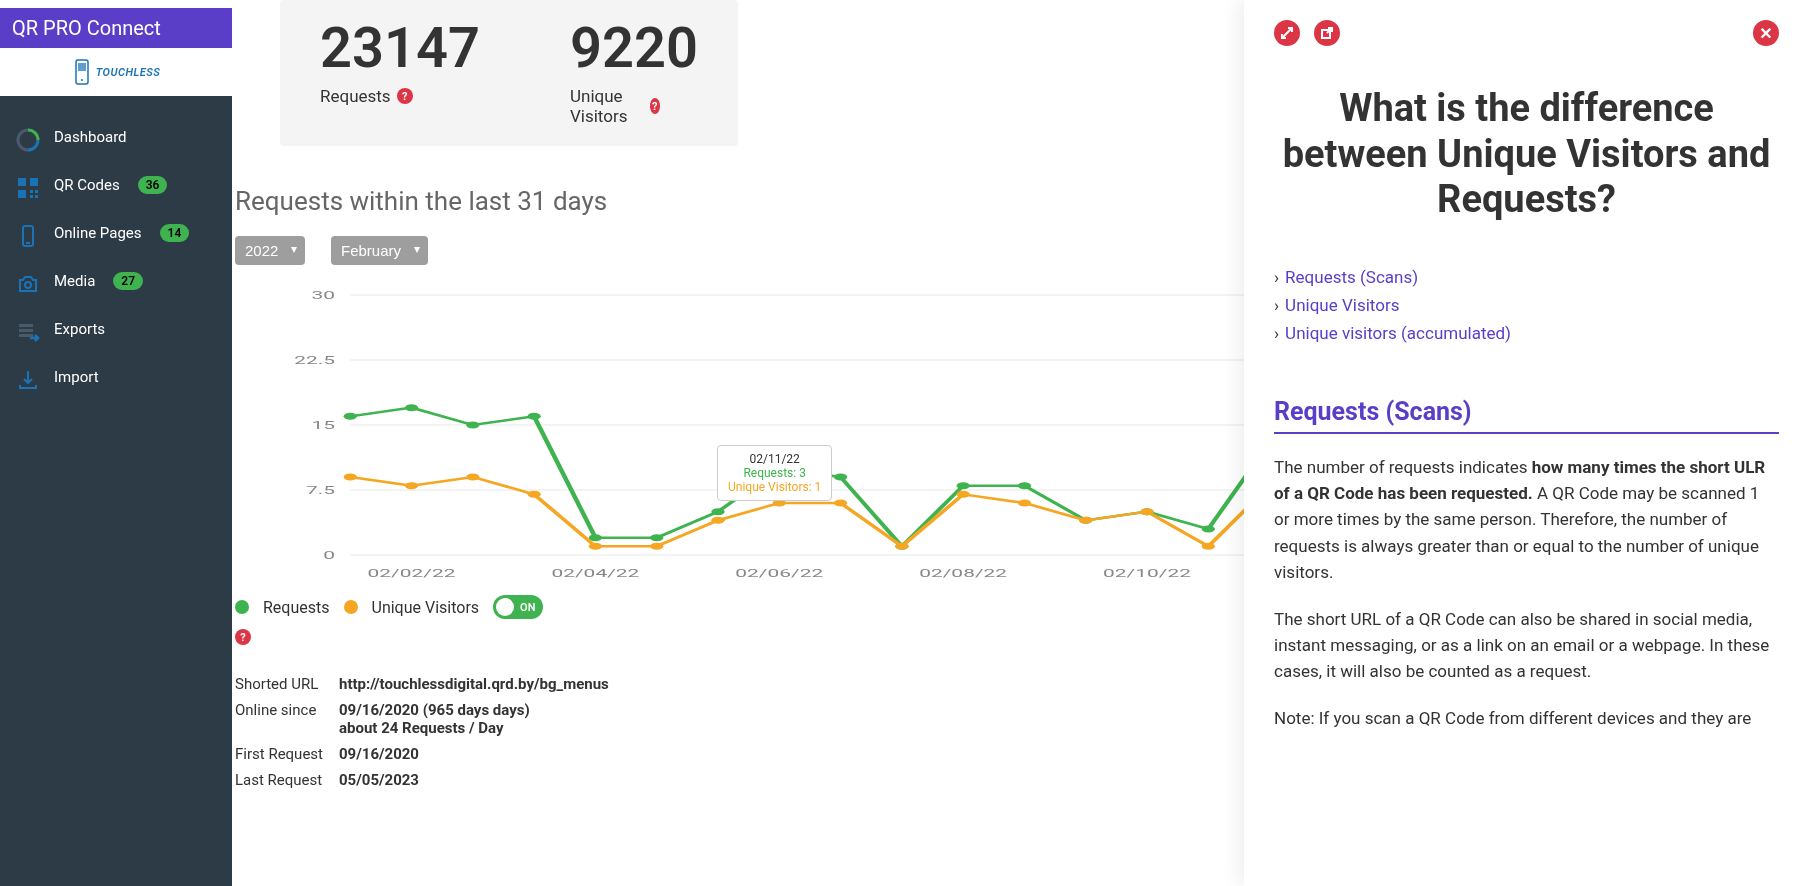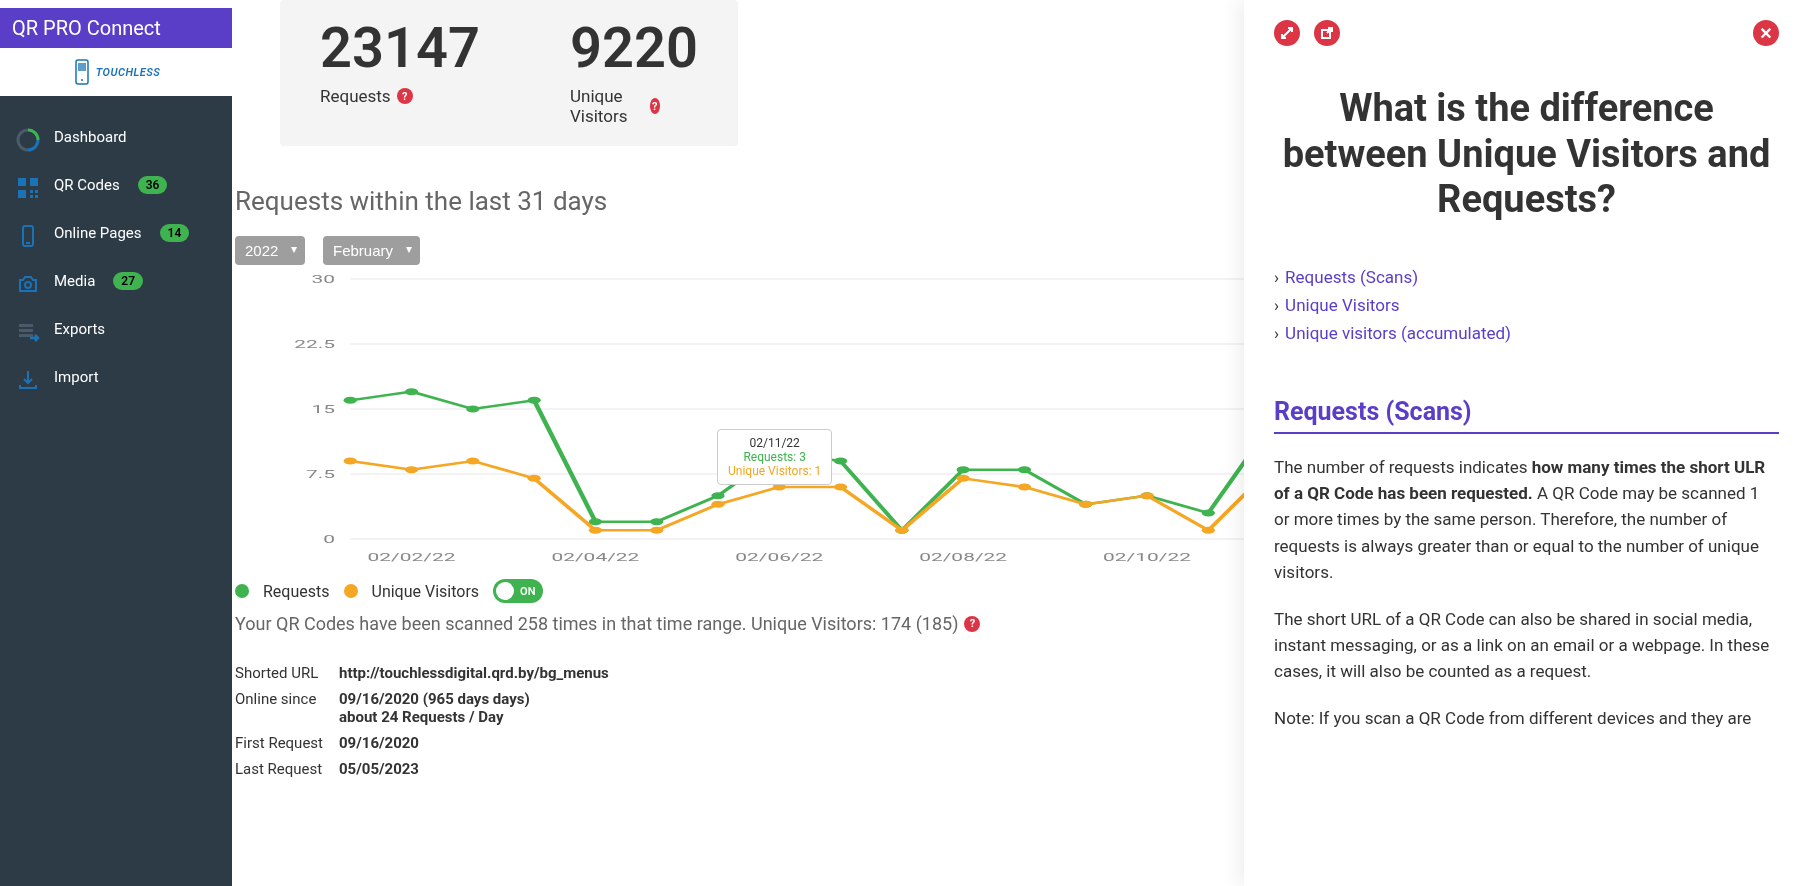--- a/index.html
+++ b/index.html
@@ -22,21 +22,21 @@
 
 
 .stats-card { background: #f4f4f4; border-radius: 4px; padding: 20px 40px; display: inline-flex; gap: 90px; margin-left: 45px; }
 .stat { }
 .stat-number { font-size: 56px; font-weight: 600; color: #333; line-height: 1; text-align: center; }
 .stat-label { font-size: 17px; color: #333; margin-top: 10px; display: flex; align-items: center; gap: 6px; }
 .help-icon { width: 16px; height: 16px; background: #dc3545; border-radius: 50%; color: #fff; font-size: 11px; display: inline-flex; align-items: center; justify-content: center; font-weight: bold; cursor: pointer; }
 
 
 .chart-title { font-size: 26px; color: #666; margin: 40px 0 20px 0; font-weight: 400; }
-.selectors { display: flex; gap: 18px; margin-bottom: 4px; }
+.selectors { display: flex; gap: 26px; margin-bottom: 20px; }
 .sel { background: #9e9e9e; color: #fff; padding: 6px 10px; border: none; border-radius: 4px; font-size: 15px; cursor: pointer; appearance: none; padding-right: 26px; position: relative; }
 .sel-wrap { position: relative; display: inline-block; }
 .sel-wrap::after { content: '▾'; position: absolute; right: 8px; top: 6px; color: #fff; pointer-events: none; font-size: 12px; }
 
 .chart-area { position: relative; height: 300px; margin-left: 20px; }
 .chart-svg { width: 100%; height: 100%; }
 .chart-tooltip { position: absolute; background: #fff; border: 1px solid #ccc; border-radius: 4px; padding: 6px 10px; font-size: 12px; text-align: center; left: 462px; top: 160px; }
 .chart-tooltip .tt-date { color: #333; }
 .chart-tooltip .tt-req { color: #3eb34f; }
 .chart-tooltip .tt-uni { color: #f5a623; }
@@ -262,21 +262,20 @@
     <span class="legend-text">Requests</span>
     <span class="legend-dot" style="background:#f5a623"></span>
     <span class="legend-text">Unique Visitors</span>
     <span class="toggle">
       <span class="toggle-knob"></span>
       <span class="toggle-label">ON</span>
     </span>
   </div>
 
   <div class="summary-text">
-    <span>Your QR Codes have been scanned 258 times in that time range. Unique Visitors: 174 (185)</span>
     <span class="help-icon">?</span>
   </div>
 
   <div class="details-table">
     <div class="details-row">
       <div class="details-label">Shorted URL</div>
       <div class="details-value">http://touchlessdigital.qrd.by/bg_menus</div>
     </div>
     <div class="details-row">
       <div class="details-label">Online since</div>

